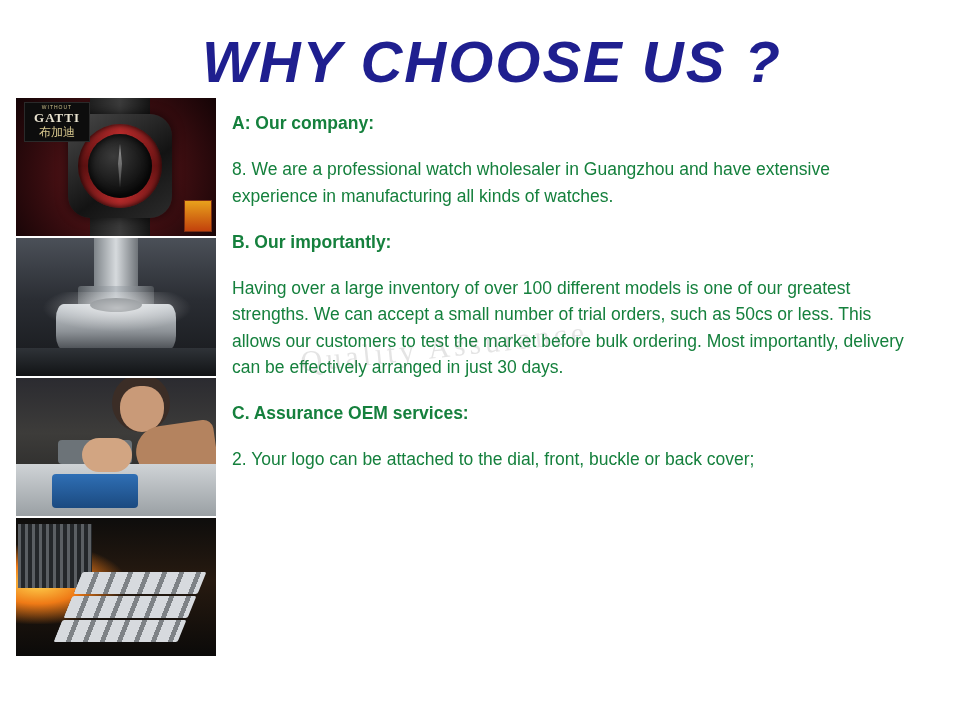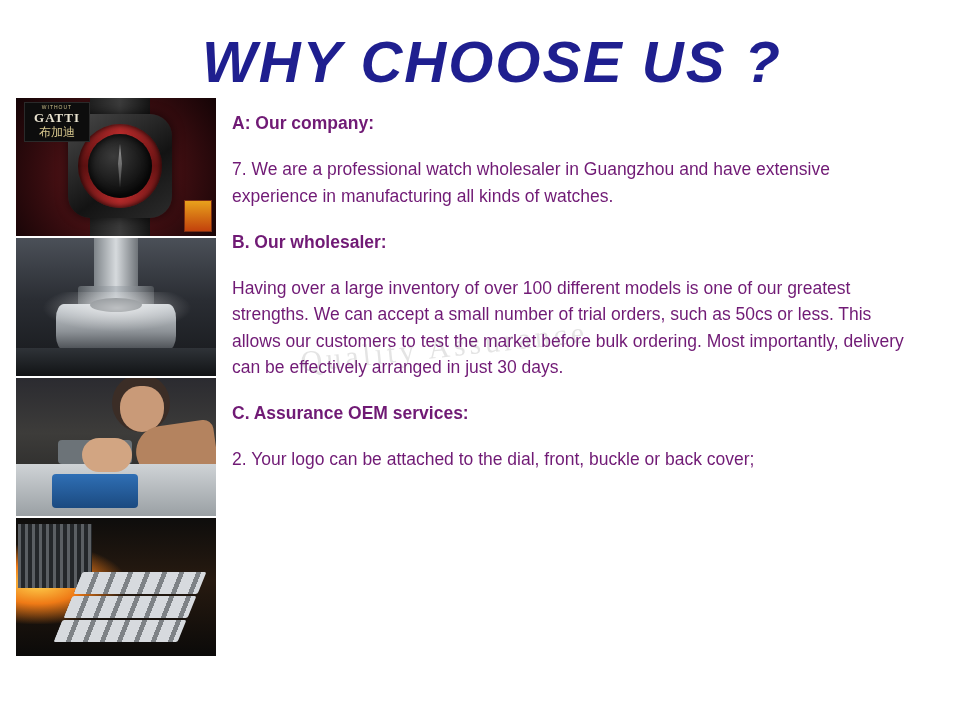--- a/index.html
+++ b/index.html
@@ -288,21 +288,21 @@
   .photo-forge .r1 { left: 62px; top: 54px; transform: skewX(-22deg); }
   .photo-forge .r2 { left: 52px; top: 78px; transform: skewX(-22deg); }
   .photo-forge .r3 { left: 42px; top: 102px; transform: skewX(-22deg); }
 
   
   .content {
     position: absolute;
     left: 232px;
     top: 110px;
     width: 672px;
-    color: #701a75;
+    color: #15803d;
     font-size: 17.5px;
     line-height: 1.5;
   }
   .content p { margin: 0 0 18px 0; }
   .content p.heading { font-weight: bold; margin-bottom: 20px; }
   .content p.tight { margin-bottom: 20px; }
 
   
   .watermark {
     position: absolute;
@@ -364,23 +364,23 @@
       <div class="row r1"></div>
       <div class="row r2"></div>
       <div class="row r3"></div>
     </div>
 
   </div>
 
   <div class="content">
 
     <p class="heading">A: Our company:</p>
-    <p class="tight">7. We are a professional watch wholesaler in Guangzhou and have extensive experience in manufacturing all kinds of watches.</p>
-
-    <p class="heading">B. Our wholesaler:</p>
+    <p class="tight">8. We are a professional watch wholesaler in Guangzhou and have extensive experience in manufacturing all kinds of watches.</p>
+
+    <p class="heading">B. Our importantly:</p>
     <p class="tight">Having over a large inventory of over 100 different models is one of our greatest strengths. We can accept a small number of trial orders, such as 50cs or less. This allows our customers to test the market before bulk ordering. Most importantly, delivery can be effectively arranged in just 30 days.</p>
 
     <p class="heading">C. Assurance OEM services:</p>
     <p>2. Your logo can be attached to the dial, front, buckle or back cover;</p>
 
   </div>
 
   <div class="watermark">Quality Assurance</div>
 
 </div>

